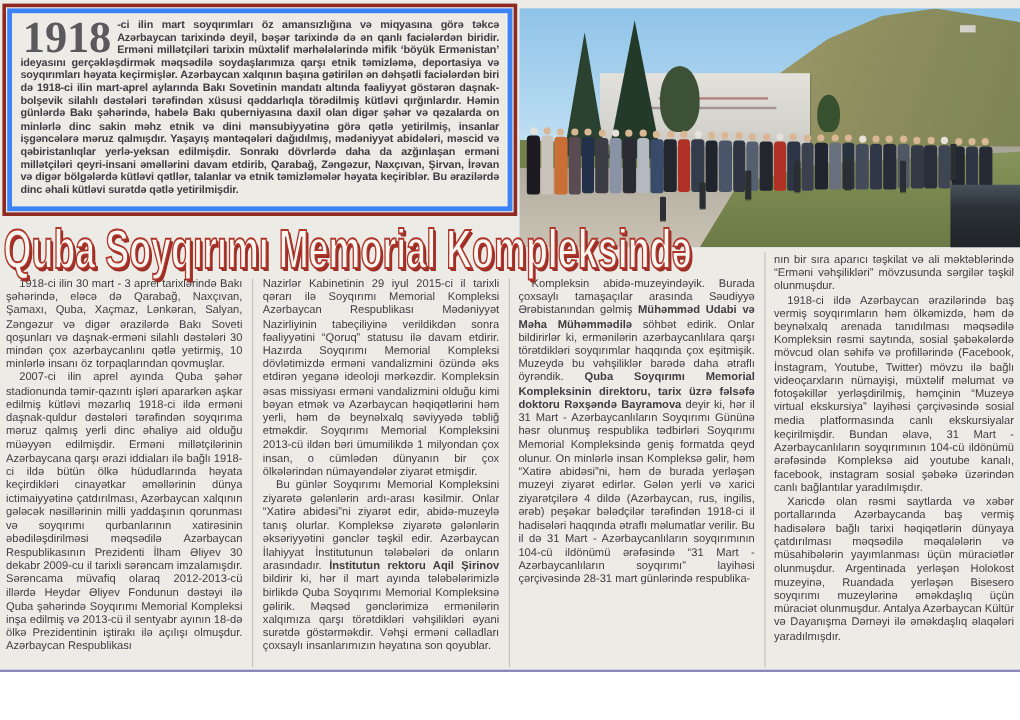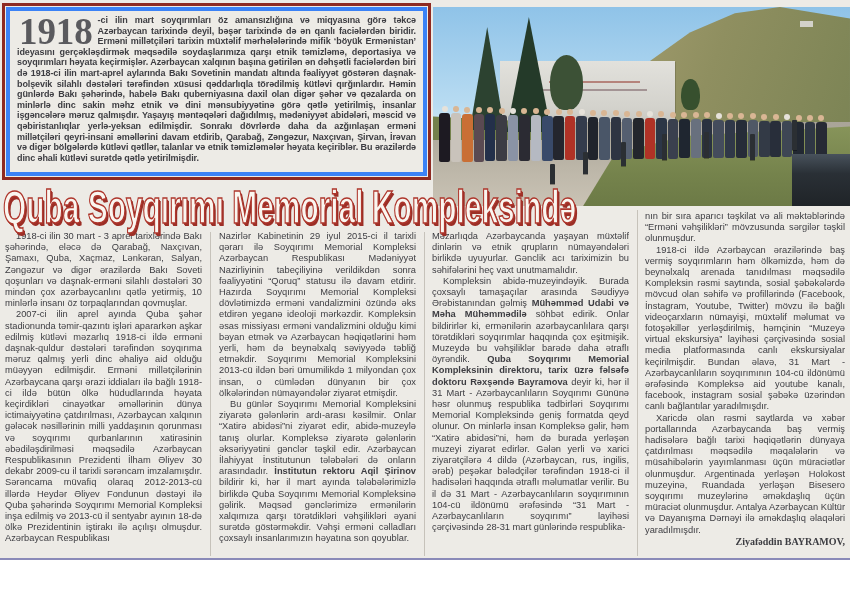--- a/index.html
+++ b/index.html
@@ -265,28 +265,26 @@
 
   <div class="col col-1">
       <p class="indent"><span>1918-ci ilin 30 mart - 3 aprel tarixlərində Bakı şəhərində, eləcə də Qarabağ, Naxçıvan, Şamaxı, Quba, Xaçmaz, Lənkəran, Salyan, Zəngəzur və digər ərazilərdə Bakı Soveti qoşunları və daşnak-erməni silahlı dəstələri 30 mindən çox azərbaycanlını qətlə yetirmiş, 10 minlərlə insanı öz torpaqlarından qovmuşlar.</span></p>
       <p class="indent"><span>2007-ci ilin aprel ayında Quba şəhər stadionunda təmir-qazıntı işləri apararkən aşkar edilmiş kütləvi məzarlıq 1918-ci ildə erməni daşnak-quldur dəstələri tərəfindən soyqırıma məruz qalmış yerli dinc əhaliyə aid olduğu müəyyən edilmişdir. Erməni millətçilərinin Azərbaycana qarşı ərazi iddiaları ilə bağlı 1918-ci ildə bütün ölkə hüdudlarında həyata keçirdikləri cinayətkar əməllərinin dünya ictimaiyyətinə çatdırılması, Azərbaycan xalqının gələcək nəsillərinin milli yaddaşının qorunması və soyqırımı qurbanlarının xatirəsinin əbədiləşdirilməsi məqsədilə Azərbaycan Respublikasının Prezidenti İlham Əliyev 30 dekabr 2009-cu il tarixli sərəncam imzalamışdır. Sərəncama müvafiq olaraq 2012-2013-cü illərdə Heydər Əliyev Fondunun dəstəyi ilə Quba şəhərində Soyqırımı Memorial Kompleksi inşa edilmiş və 2013-cü il sentyabr ayının 18-də ölkə Prezidentinin iştirakı ilə açılışı olmuşdur. Azərbaycan Respublikası</span></p>
     </div>
   <div class="col col-2">
       <p><span>Nazirlər Kabinetinin 29 iyul 2015-ci il tarixli qərarı ilə Soyqırımı Memorial Kompleksi Azərbaycan Respublikası Mədəniyyət Nazirliyinin tabeçiliyinə verildikdən sonra fəaliyyətini “Qoruq” statusu ilə davam etdirir. Hazırda Soyqırımı Memorial Kompleksi dövlətimizdə erməni vandalizmini özündə əks etdirən yeganə ideoloji mərkəzdir. Kompleksin əsas missiyası erməni vandalizmini olduğu kimi bəyan etmək və Azərbaycan həqiqətlərini həm yerli, həm də beynəlxalq səviyyədə təbliğ etməkdir. Soyqırımı Memorial Kompleksini 2013-cü ildən bəri ümumilikdə 1 milyondan çox insan, o cümlədən dünyanın bir çox ölkələrindən nümayəndələr ziyarət etmişdir.</span></p>
       <p class="indent"><span>Bu günlər Soyqırımı Memorial Kompleksini ziyarətə gələnlərin ardı-arası kəsilmir. Onlar “Xatirə abidəsi”ni ziyarət edir, abidə-muzeylə tanış olurlar. Kompleksə ziyarətə gələnlərin əksəriyyətini gənclər təşkil edir. Azərbaycan İlahiyyat İnstitutunun tələbələri də onların arasındadır. </span><span class="bold">İnstitutun rektoru Aqil Şirinov</span><span> bildirir ki, hər il mart ayında tələbələrimizlə birlikdə Quba Soyqırımı Memorial Kompleksinə gəlirik. Məqsəd gənclərimizə ermənilərin xalqımıza qarşı törətdikləri vəhşilikləri əyani surətdə göstərməkdir. Vəhşi erməni cəlladları çoxsaylı insanlarımızın həyatına son qoyublar.</span></p>
     </div>
   <div class="col col-3">
-      <p><span>Məzarlıqda Azərbaycanda yaşayan müxtəlif dinlərin və etnik qrupların nümayəndələri birlikdə uyuyurlar. Gənclik acı tariximizin bu səhifələrini heç vaxt unutmamalıdır.</span></p>
       <p class="indent"><span>Kompleksin abidə-muzeyindəyik. Burada çoxsaylı tamaşaçılar arasında Səudiyyə Ərəbistanından gəlmiş </span><span class="bold">Mühəmməd Udabi və Məha Mühəmmədilə</span><span> söhbət edirik. Onlar bildirirlər ki, ermənilərin azərbaycanlılara qarşı törətdikləri soyqırımlar haqqında çox eşitmişik. Muzeydə bu vəhşiliklər barədə daha ətraflı öyrəndik. </span><span class="bold">Quba Soyqırımı Memorial Kompleksinin direktoru, tarix üzrə fəlsəfə doktoru Rəxşəndə Bayramova</span><span> deyir ki, hər il 31 Mart - Azərbaycanlıların Soyqırımı Gününə həsr olunmuş respublika tədbirləri Soyqırımı Memorial Kompleksində geniş formatda qeyd olunur. On minlərlə insan Kompleksə gəlir, həm “Xatirə abidəsi”ni, həm də burada yerləşən muzeyi ziyarət edirlər. Gələn yerli və xarici ziyarətçilərə 4 dildə (Azərbaycan, rus, ingilis, ərəb) peşəkar bələdçilər tərəfindən 1918-ci il hadisələri haqqında ətraflı məlumatlar verilir. Bu il də 31 Mart - Azərbaycanlıların soyqırımının 104-cü ildönümü ərəfəsində “31 Mart - Azərbaycanlıların soyqırımı” layihəsi çərçivəsində 28-31 mart günlərində respublika-</span></p>
     </div>
   <div class="col col-4">
       <p><span>nın bir sıra aparıcı təşkilat və ali məktəblərində “Erməni vəhşilikləri” mövzusunda sərgilər təşkil olunmuşdur.</span></p>
       <p class="indent"><span>1918-ci ildə Azərbaycan ərazilərində baş vermiş soyqırımların həm ölkəmizdə, həm də beynəlxalq arenada tanıdılması məqsədilə Kompleksin rəsmi saytında, sosial şəbəkələrdə mövcud olan səhifə və profillərində (Facebook, İnstagram, Youtube, Twitter) mövzu ilə bağlı videoçarxların nümayişi, müxtəlif məlumat və fotoşəkillər yerləşdirilmiş, həmçinin “Muzeyə virtual ekskursiya” layihəsi çərçivəsində sosial media platformasında canlı ekskursiyalar keçirilmişdir. Bundan əlavə, 31 Mart - Azərbaycanlıların soyqırımının 104-cü ildönümü ərəfəsində Kompleksə aid youtube kanalı, facebook, instagram sosial şəbəkə üzərindən canlı bağlantılar yaradılmışdır.</span></p>
       <p class="indent"><span>Xaricdə olan rəsmi saytlarda və xəbər portallarında Azərbaycanda baş vermiş hadisələrə bağlı tarixi həqiqətlərin dünyaya çatdırılması məqsədilə məqalələrin və müsahibələrin yayımlanması üçün müraciətlər olunmuşdur. Argentinada yerləşən Holokost muzeyinə, Ruandada yerləşən Bisesero soyqırımı muzeylərinə əməkdaşlıq üçün müraciət olunmuşdur. Antalya Azərbaycan Kültür və Dayanışma Dərnəyi ilə əməkdaşlıq əlaqələri yaradılmışdır.</span></p>
-      <p class="right"><span class="bold">Ziyafəddin BAYRAMOV,</span></p>
     </div>
 
   <div class="col-rule rule-1"></div>
   <div class="col-rule rule-2"></div>
   <div class="col-rule rule-3"></div>
 
 </div>
 
 <div class="footer">
   

